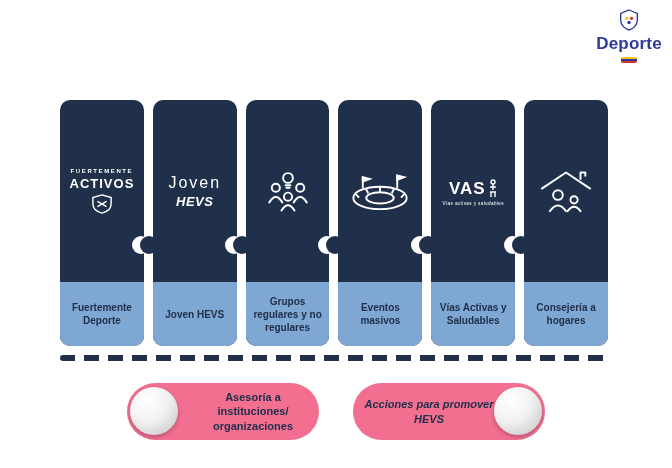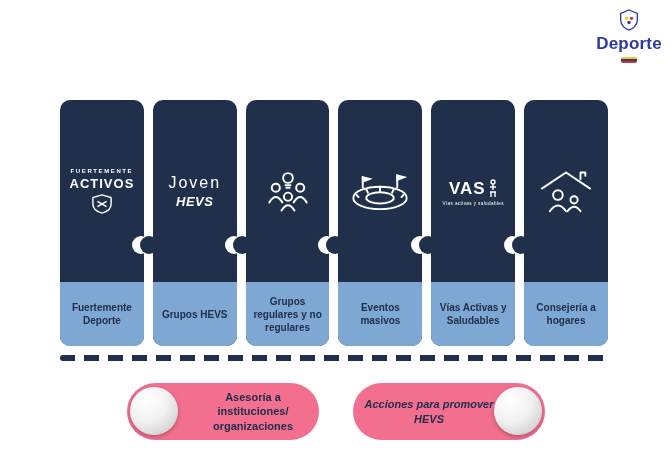--- a/index.html
+++ b/index.html
@@ -117,21 +117,21 @@
         </svg>
       </div>
       <div class="col-label">Fuertemente Deporte</div>
     </div>
 
     <div class="col">
       <div class="icon-area">
         <div class="b-top" style="font-size:16px;letter-spacing:2px;font-weight:normal">Joven</div>
         <div class="b-main script">HEVS</div>
       </div>
-      <div class="col-label">Grupos HEVS</div>
+      <div class="col-label">Joven HEVS</div>
     </div>
 
     <div class="col">
       <div class="icon-area">
         <svg width="52" height="52" viewBox="0 0 64 64" fill="none" stroke="#ffffff" stroke-width="2.4" stroke-linecap="round">
           <circle cx="32" cy="16" r="6"></circle>
           <path d="M29 25 h6 M30 28 h4"></path>
           <circle cx="17" cy="28" r="5"></circle>
           <path d="M9 46 q8 -13 16 0"></path>
           <circle cx="47" cy="28" r="5"></circle>

